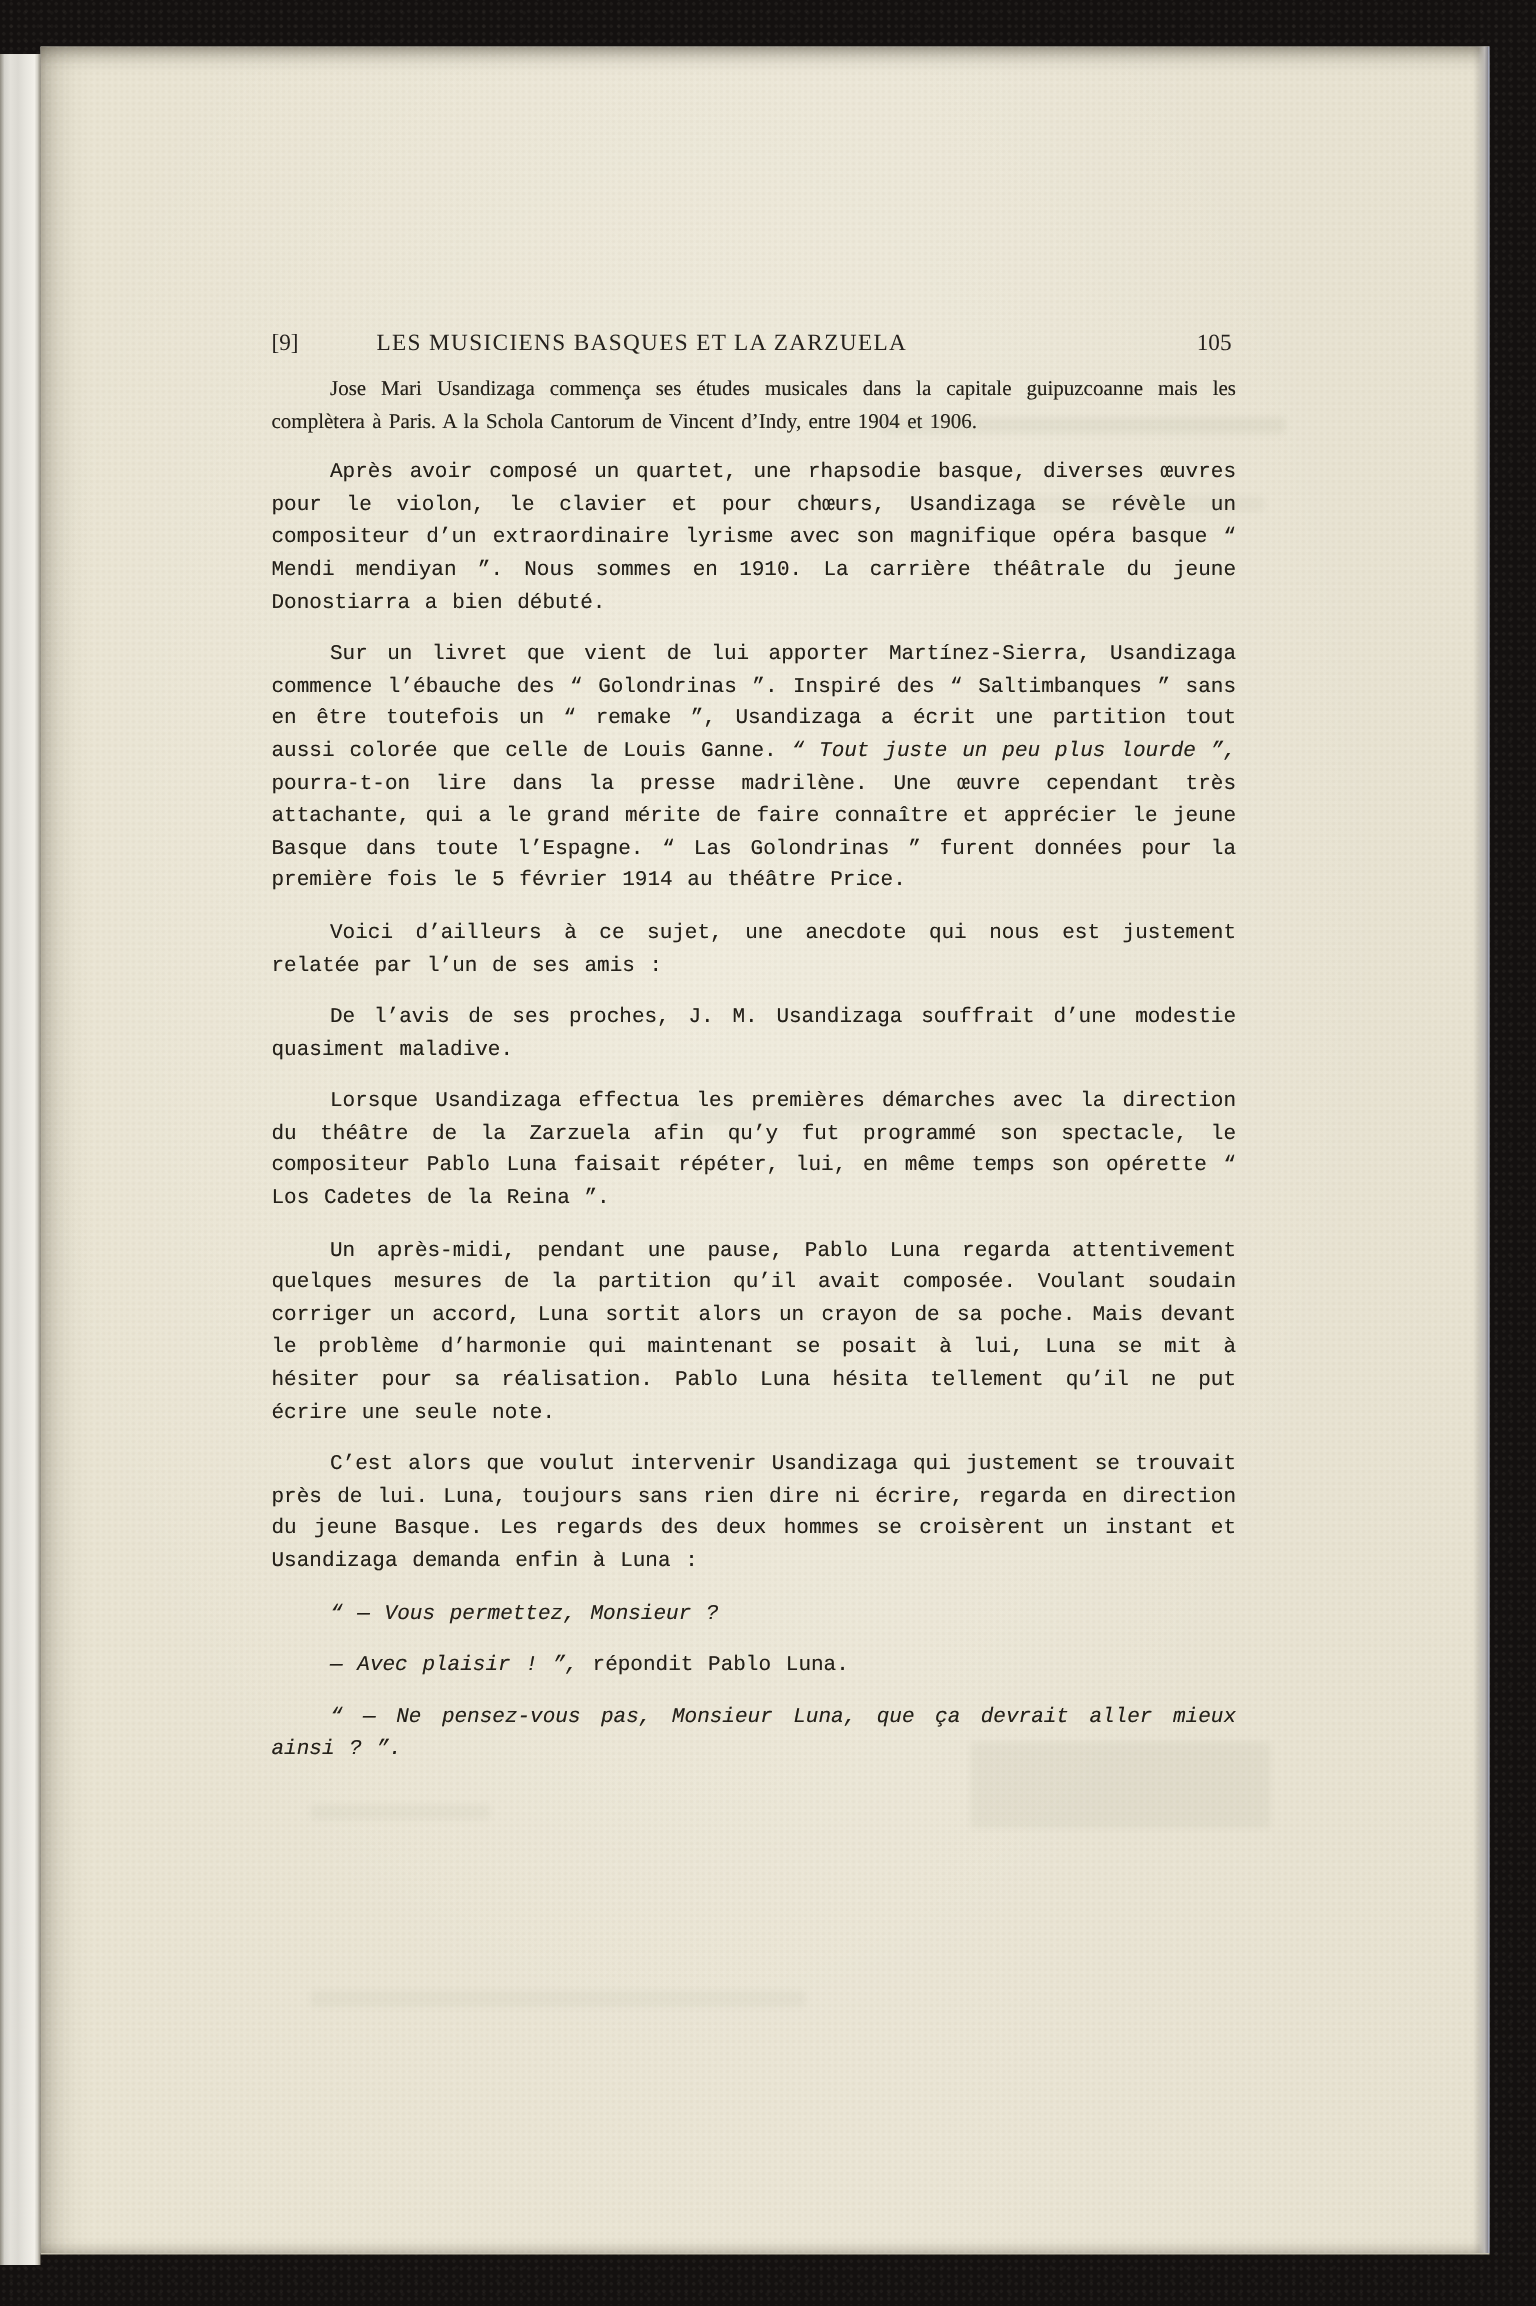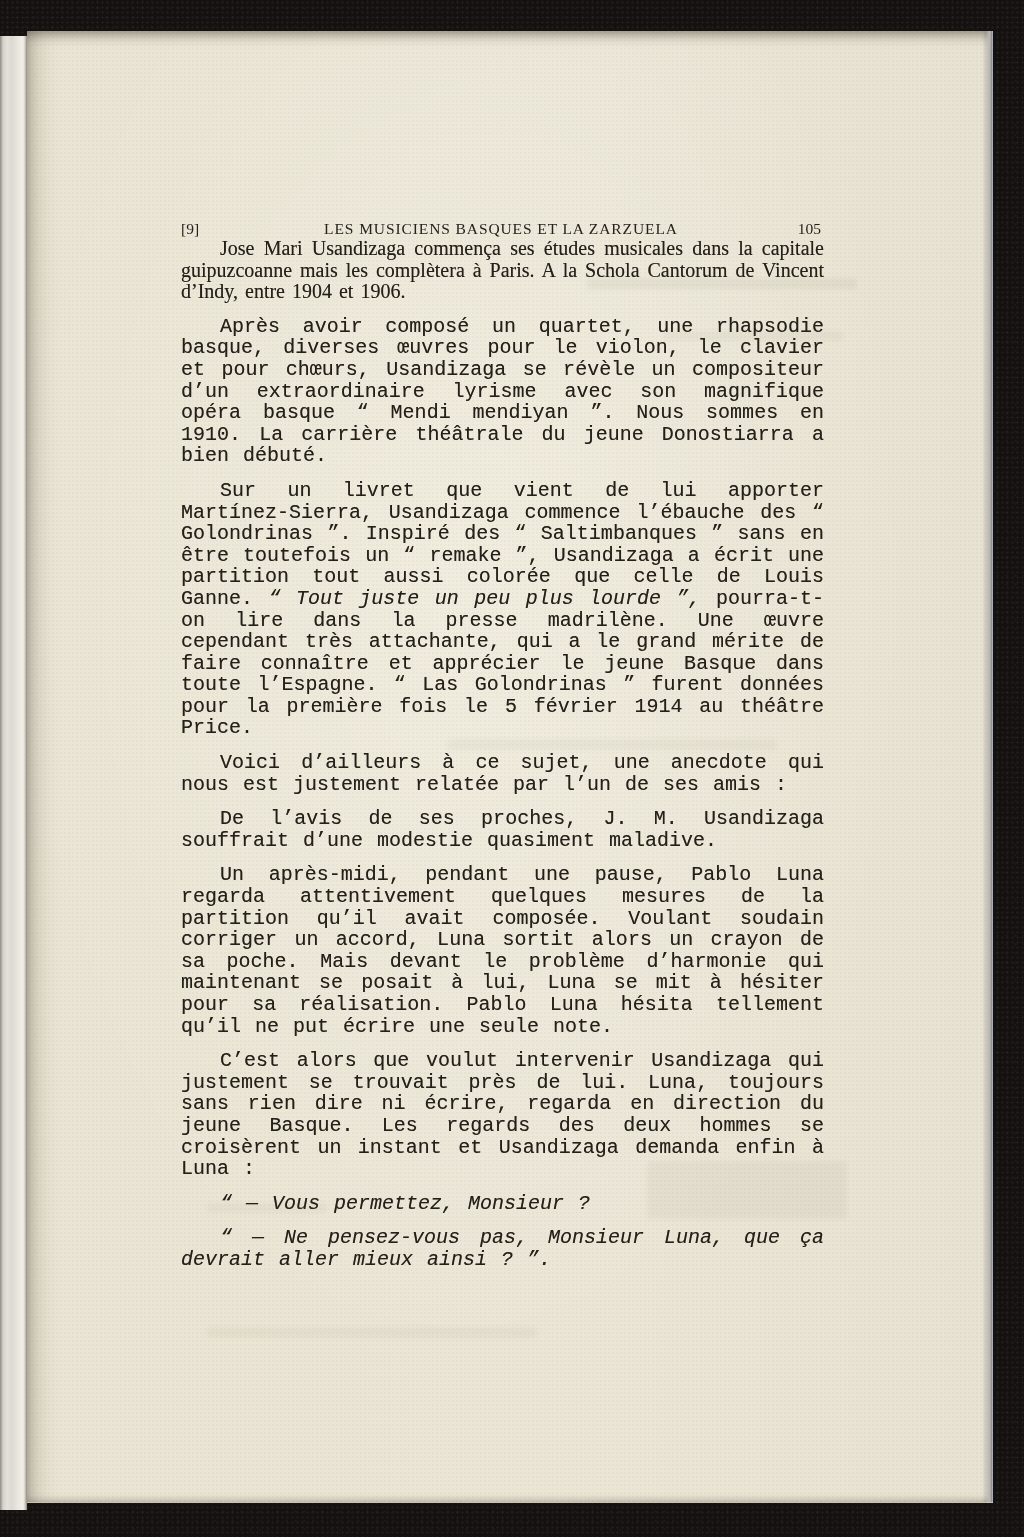--- a/index.html
+++ b/index.html
@@ -70,28 +70,28 @@
   }
 
   .header {
     position: absolute;
     left: 154px; right: 172px; top: 165px;
     display: flex; align-items: baseline;
     font-size: 15.5px;
     color: #26221e;
   }
   .header .ref   { width: 70px; text-align: left; }
-  .header .title { flex: 1; text-align: center; letter-spacing: 0.9px; }
+  .header .title { flex: 1; letter-spacing: 0.9px; }
   .header .num   { width: 70px; text-align: right; margin-top: 24px; }
 
   .text-block {
     position: absolute;
-    left: 154px; top: 207px;
+    left: 154px; top: 218px;
     width: 643px;
-    font-size: 20px;
+    font-size: 14px;
     line-height: 21.6px;
     color: #242019;
     text-shadow: 0 0 0.4px rgba(36,32,25,0.45);
     word-spacing: 0.10em;
     hyphens: auto; -webkit-hyphens: auto;
   }
   .text-block p { margin: 0; text-indent: 39px; text-align: justify; }
   .text-block p + p { margin-top: 13px; font-family: Liberation Mono, monospace; }
   .text-block p.dialog { text-align: left; }
   .seg-italic { font-style: italic; }
@@ -129,23 +129,25 @@
       <span class="title">LES MUSICIENS BASQUES ET LA ZARZUELA</span>
       <span class="num">105</span>
     </div>
 
     <div class="text-block">
         <p><span class="seg-roman">Jose Mari Usandizaga commença ses études musicales dans la capitale guipuzcoanne mais les complètera à Paris. A la Schola Cantorum de Vincent d’Indy, entre 1904 et 1906.</span></p>
         <p><span class="seg-roman">Après avoir composé un quartet, une rhapsodie basque, diverses œuvres pour le violon, le clavier et pour chœurs, Usandizaga se révèle un compositeur d’un extraordinaire lyrisme avec son magnifique opéra basque “ Mendi mendiyan ”. Nous sommes en 1910. La carrière théâtrale du jeune Donostiarra a bien débuté.</span></p>
         <p><span class="seg-roman">Sur un livret que vient de lui apporter Martínez-Sierra, Usandizaga commence l’ébauche des “ Golondrinas ”. Inspiré des “ Saltimbanques ” sans en être toutefois un “ remake ”, Usandizaga a écrit une partition tout aussi colorée que celle de Louis Ganne. </span><span class="seg-italic">“ Tout juste un peu plus lourde ”,</span><span class="seg-roman"> pourra-t-on lire dans la presse madrilène. Une œuvre cependant très attachante, qui a le grand mérite de faire connaître et apprécier le jeune Basque dans toute l’Espagne. “ Las Golondrinas ” furent données pour la première fois le 5 février 1914 au théâtre Price.</span></p>
         <p><span class="seg-roman">Voici d’ailleurs à ce sujet, une anecdote qui nous est justement relatée par l’un de ses amis :</span></p>
         <p><span class="seg-roman">De l’avis de ses proches, J. M. Usandizaga souffrait d’une modestie quasiment maladive.</span></p>
+        <p><span class="seg-roman">Lorsque Usandizaga effectua les premières démarches avec la direction du théâtre de la Zarzuela afin qu’y fut programmé son spectacle, le compositeur Pablo Luna faisait répéter, lui, en même temps son opérette “ Los Cadetes de la Reina ”.</span></p>
         <p><span class="seg-roman">Un après-midi, pendant une pause, Pablo Luna regarda attentivement quelques mesures de la partition qu’il avait composée. Voulant soudain corriger un accord, Luna sortit alors un crayon de sa poche. Mais devant le problème d’harmonie qui maintenant se posait à lui, Luna se mit à hésiter pour sa réalisation. Pablo Luna hésita tellement qu’il ne put écrire une seule note.</span></p>
         <p><span class="seg-roman">C’est alors que voulut intervenir Usandizaga qui justement se trouvait près de lui. Luna, toujours sans rien dire ni écrire, regarda en direction du jeune Basque. Les regards des deux hommes se croisèrent un instant et Usandizaga demanda enfin à Luna :</span></p>
         <p class="dialog"><span class="seg-italic">“ — Vous permettez, Monsieur ?</span></p>
+        <p class="dialog"><span class="seg-italic">— Avec plaisir ! ”, </span><span class="seg-roman">répondit Pablo Luna.</span></p>
         <p><span class="seg-italic">“ — Ne pensez-vous pas, Monsieur Luna, que ça devrait aller mieux ainsi ? ”.</span></p>
       </div>
 
     <div class="bleed b1"></div>
     <div class="bleed b2"></div>
     <div class="bleed b3"></div>
     <div class="bleed b4"></div>
     <div class="bleed b5"></div>
     <div class="bleed b6"></div>
 

